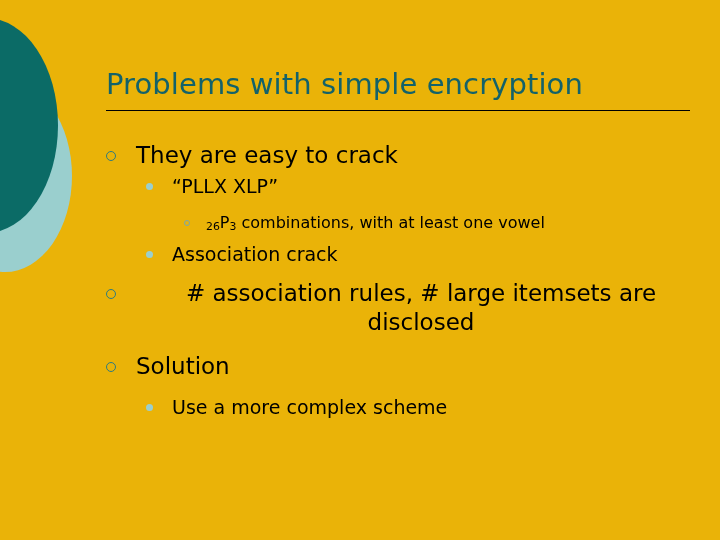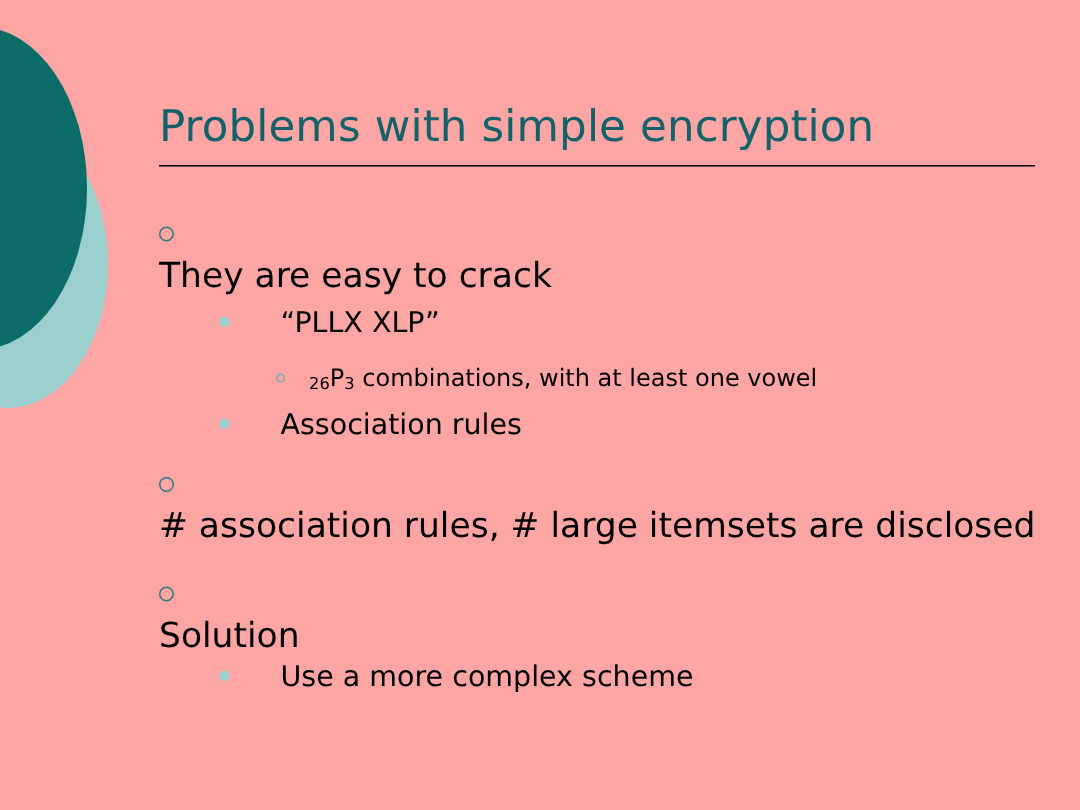--- a/index.html
+++ b/index.html
@@ -7,21 +7,21 @@
     padding: 0;
     background: #ffffff;
   }
   body {
     font-family: "DejaVu Sans", sans-serif;
   }
   .slide {
     position: relative;
     width: 720px;
     height: 540px;
-    background: #fca5a5;
+    background: #eab308;
     overflow: hidden;
   }
 
   
   .deco-circle-light {
     position: absolute;
     left: -62px;
     top: 80px;
     width: 134px;
     height: 192px;
@@ -82,37 +82,35 @@
     display: inline-block;
     text-align: left;
   }
   .bullet-text {
     flex: 1 1 auto;
   }
 
   
   .lvl1 {
     margin-top: 0;
-    flex-direction: column;
   }
   .lvl1 .bullet-mark {
     width: 30px;
     color: #2e7b80;
     font-size: 21px;
     line-height: 29px;
   }
   .lvl1 .bullet-text {
     font-size: 23px;
     line-height: 29px;
   }
 
   
   .lvl2 {
     margin-left: 40px;
-    gap: 15px;
   }
   .lvl2 .bullet-mark {
     width: 26px;
     font-size: 17px;
     line-height: 25px;
     color: #9acfce;
   }
   .lvl2 .bullet-text {
     font-size: 19px;
     line-height: 25px;
@@ -158,23 +156,23 @@
     background: #9acfce;
     border-radius: 50%;
     vertical-align: 2px;
   }
 
   .sub { font-size: 0.68em; vertical-align: -0.22em; }
 
   .sp-a { margin-top: 4px; }
   .sp-b { margin-top: 13px; }
   .sp-c { margin-top: 4px; }
-  .sp-d { margin-top: 12px; }
+  .sp-d { margin-top: 12px; text-align: center; }
   .sp-e { margin-top: 15px; }
-  .sp-f { margin-top: 0; }
+  .sp-f { margin-top: 14px; }
 </style>
 </head>
 <body>
 
 <div class="slide">
 
   <div class="deco-circle-light"></div>
   <div class="deco-circle-dark"></div>
 
   <div class="title-block">
@@ -194,21 +192,21 @@
       <span class="bullet-text">“PLLX XLP”</span>
     </div>
 
     <div class="bullet-row lvl3 sp-b">
       <span class="bullet-mark"><span class="dot-ring-sm"></span></span>
       <span class="bullet-text"><span class="sub">26</span><span>P</span><span class="sub">3</span><span> combinations, with at least one vowel</span></span>
     </div>
 
     <div class="bullet-row lvl2 sp-c">
       <span class="bullet-mark"><span class="dot-fill"></span></span>
-      <span class="bullet-text">Association rules</span>
+      <span class="bullet-text">Association crack</span>
     </div>
 
 
     <div class="bullet-row lvl1 sp-d">
       <span class="bullet-mark"><span class="dot-ring"></span></span>
       <span class="bullet-text"># association rules, # large itemsets are disclosed</span>
     </div>
 
     <div class="bullet-row lvl1 sp-e">
       <span class="bullet-mark"><span class="dot-ring"></span></span>

